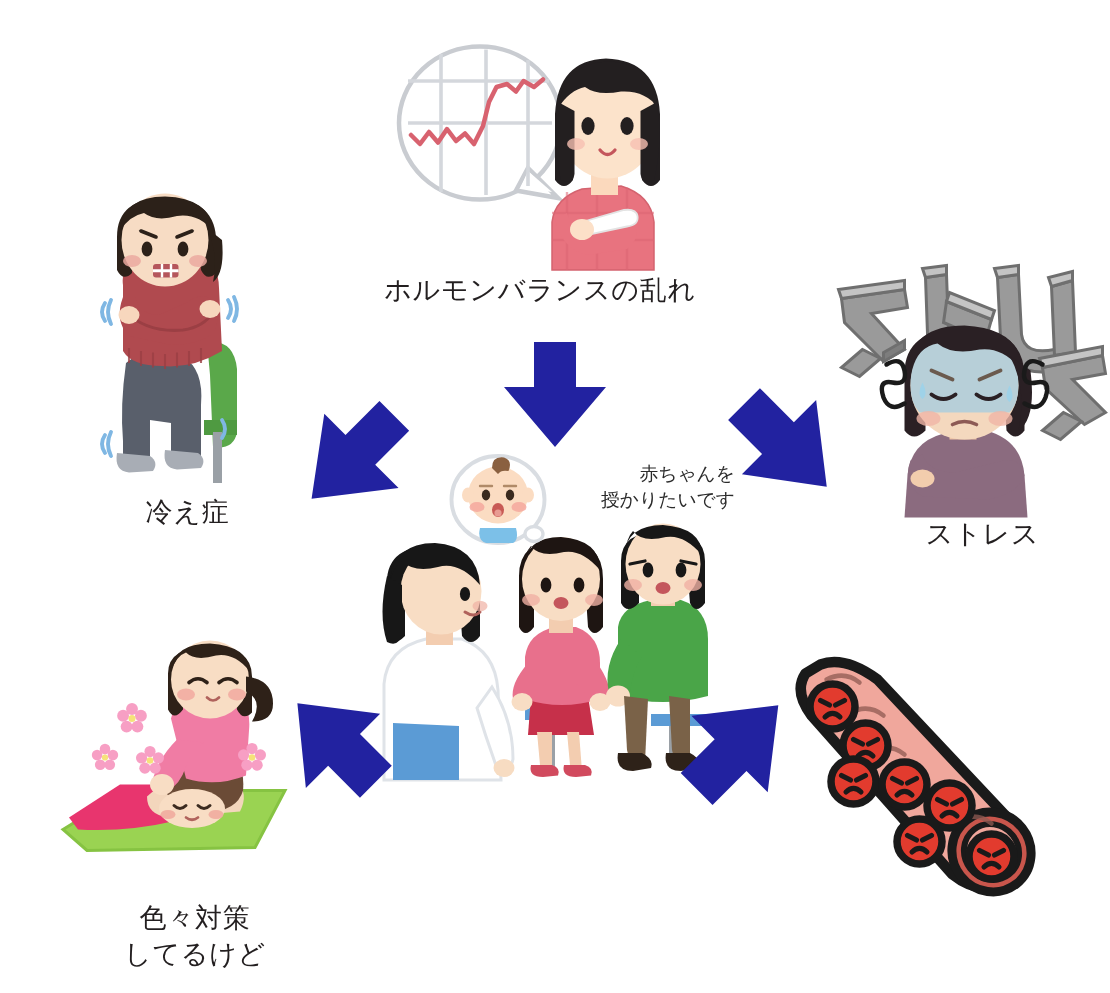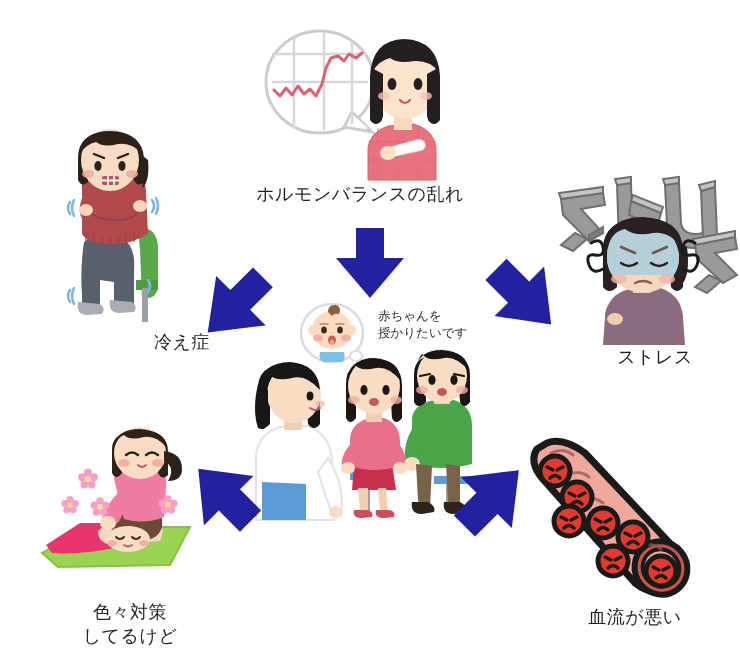--- a/index.html
+++ b/index.html
@@ -29,21 +29,21 @@
     white-space: pre-line;
     text-align: center;
     font-family: "DejaVu Sans", "Liberation Sans", sans-serif;
   }
   .label.two-line { line-height: 1.35; }
   .bubble-text {
     position: absolute;
     color: #2b2b2b;
     font-size: 12.5px;
     line-height: 1.32;
-    text-align: left;
+    text-align: right;
     white-space: pre-line;
     font-family: "DejaVu Sans", "Liberation Sans", sans-serif;
   }
   .arrow { position: absolute; }
   svg { display: block; overflow: visible; }
 </style>
 </head>
 <body>
 
 <div id="canvas">
@@ -164,21 +164,21 @@
         <path d="M18 72 q-4 6 0 12"></path>
         <path d="M22 70 q-4 8 0 16"></path>
         <path d="M100 70 q4 6 0 12"></path>
         <path d="M104 68 q4 8 0 16"></path>
         <path d="M18 160 q-4 6 0 12"></path>
         <path d="M22 158 q-4 8 0 16"></path>
         <path d="M96 150 q4 6 0 12"></path>
       </g>
     </svg>
   </div>
-  <div class="label" style="left:40px; top:330px; width:170px;text-align:right;">冷え症</div>
+  <div class="label" style="left:40px; top:330px; width:170px;">冷え症</div>
 
   <div class="node" style="left:545px; top:175px; width:195px; height:170px;">
     <svg class="art" width="195" height="170" viewBox="0 0 195 170">
 
       <g>
 
         <path d="M16 24 L58 18 L60 30 L36 34 L58 58 L44 66 L18 40 Z" fill="#9a9a9a" stroke="#6f6f6f" stroke-width="2"></path>
         <path d="M16 24 L58 18 L58 12 L14 18 Z" fill="#c4c4c4" stroke="#6f6f6f" stroke-width="2"></path>
         <path d="M44 66 L58 58 L58 52 L44 60 Z" fill="#7d7d7d" stroke="#6f6f6f" stroke-width="2"></path>
         <path d="M30 58 L16 70 L28 76 L42 64 Z" fill="#9a9a9a" stroke="#6f6f6f" stroke-width="2"></path>
@@ -369,21 +369,20 @@
         </g>
         <g transform="translate(146,136)">
           <circle r="15" fill="#e23b2e" stroke="#1a1a1a" stroke-width="5"></circle>
           <path d="M-8 -4 L-2 -1" stroke="#1a1a1a" stroke-width="3.4" stroke-linecap="round"></path>
           <path d="M8 -4 L2 -1" stroke="#1a1a1a" stroke-width="3.4" stroke-linecap="round"></path>
           <path d="M-5 7 Q0 2 5 7" fill="none" stroke="#1a1a1a" stroke-width="3.4" stroke-linecap="round"></path>
         </g>
       </g>
     </svg>
   </div>
-  <div class="label" style="left:535px; top:605px; width:200px;">血流が悪い</div>
 
   <div class="node" style="left:250px; top:360px; width:240px; height:160px;">
     <svg class="art" width="240" height="160" viewBox="0 0 240 160">
 
       <g>
         <path d="M6 160 L6 96 Q8 72 34 66 L58 66 Q80 74 82 100 L84 160 Z" fill="#ffffff" stroke="#dfe3e8" stroke-width="2"></path>
         <path d="M12 122 L12 160 L56 160 L56 124 Z" fill="#5b9bd5"></path>
         <path d="M78 98 Q92 120 92 146 Q90 156 82 154 Q74 132 68 112 Z" fill="#ffffff" stroke="#dfe3e8" stroke-width="2"></path>
         <ellipse cx="86" cy="152" rx="7" ry="6" fill="#f7dcc2"></ellipse>
         <rect x="34" y="54" width="18" height="16" fill="#f3cdb0"></rect>

